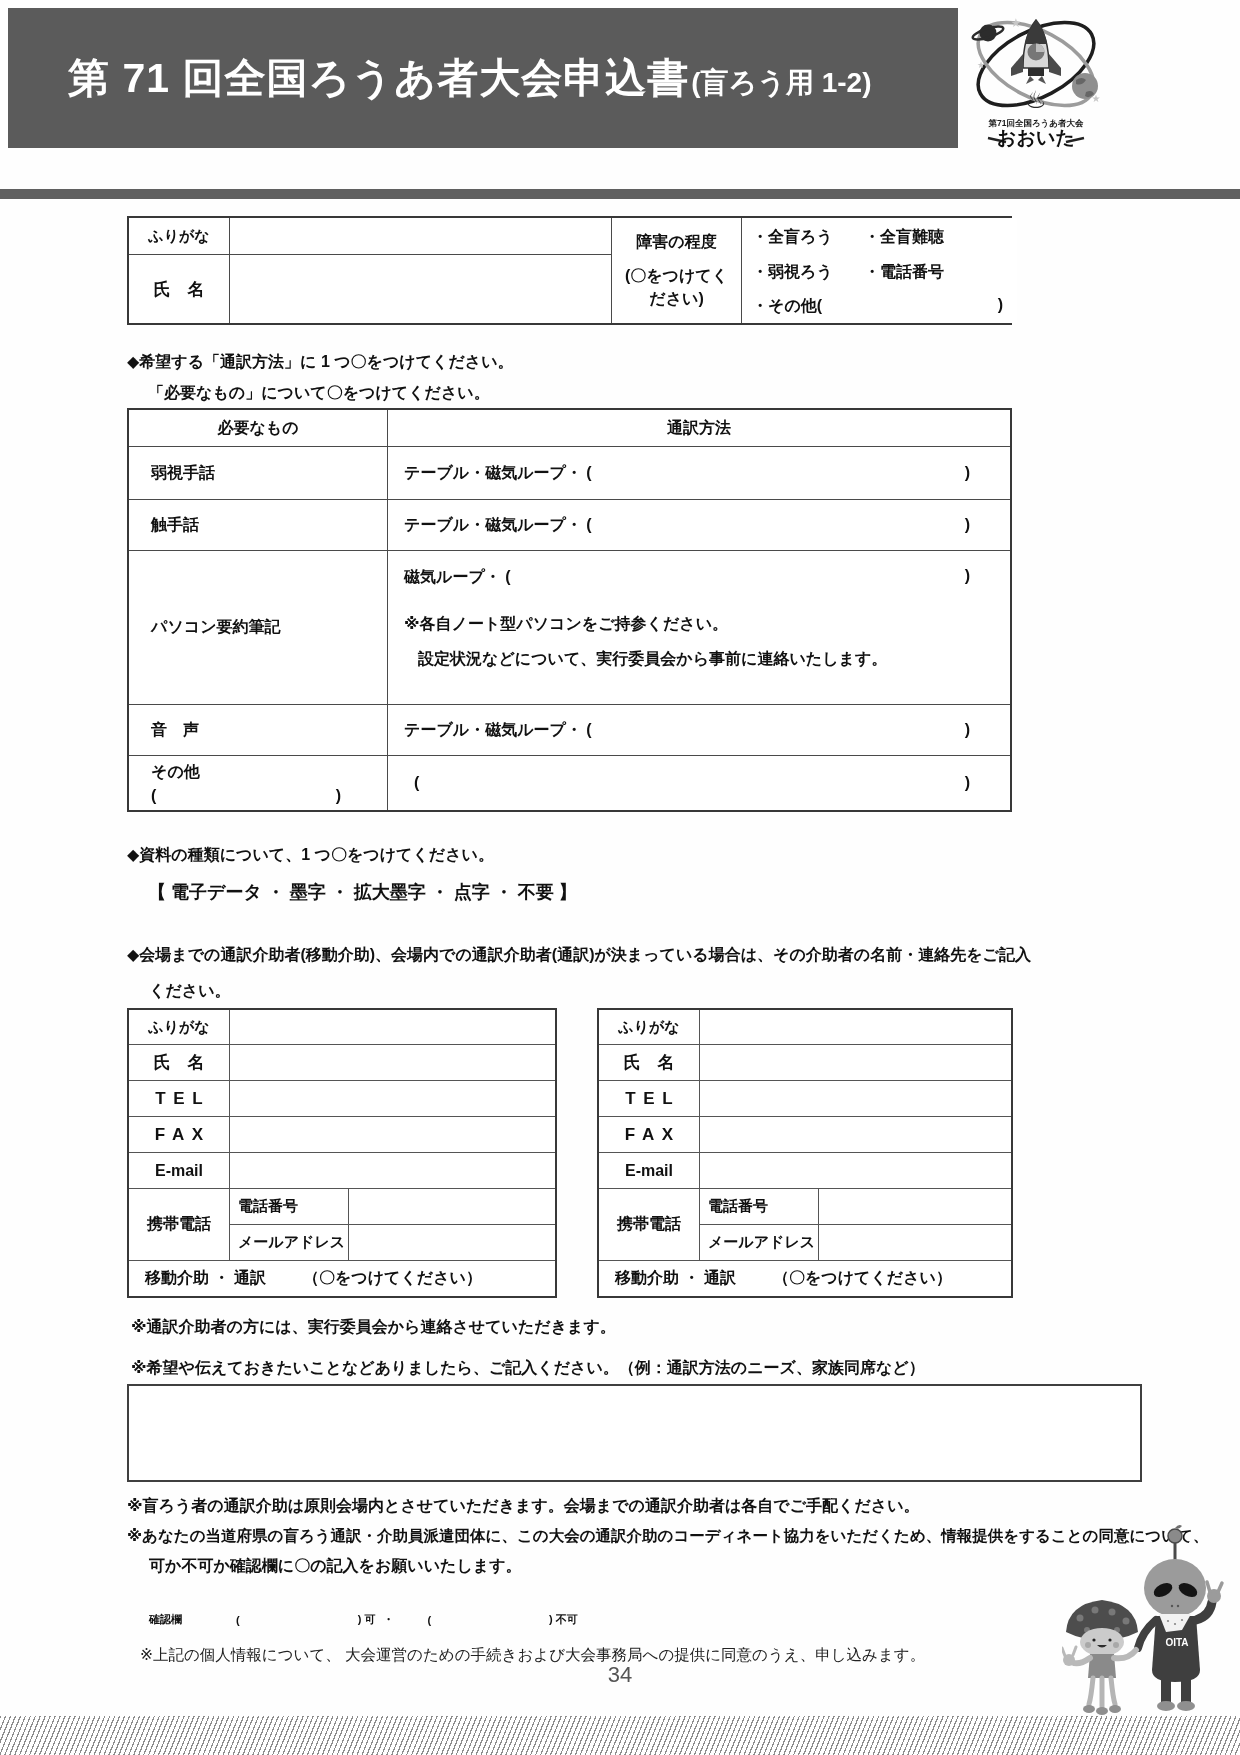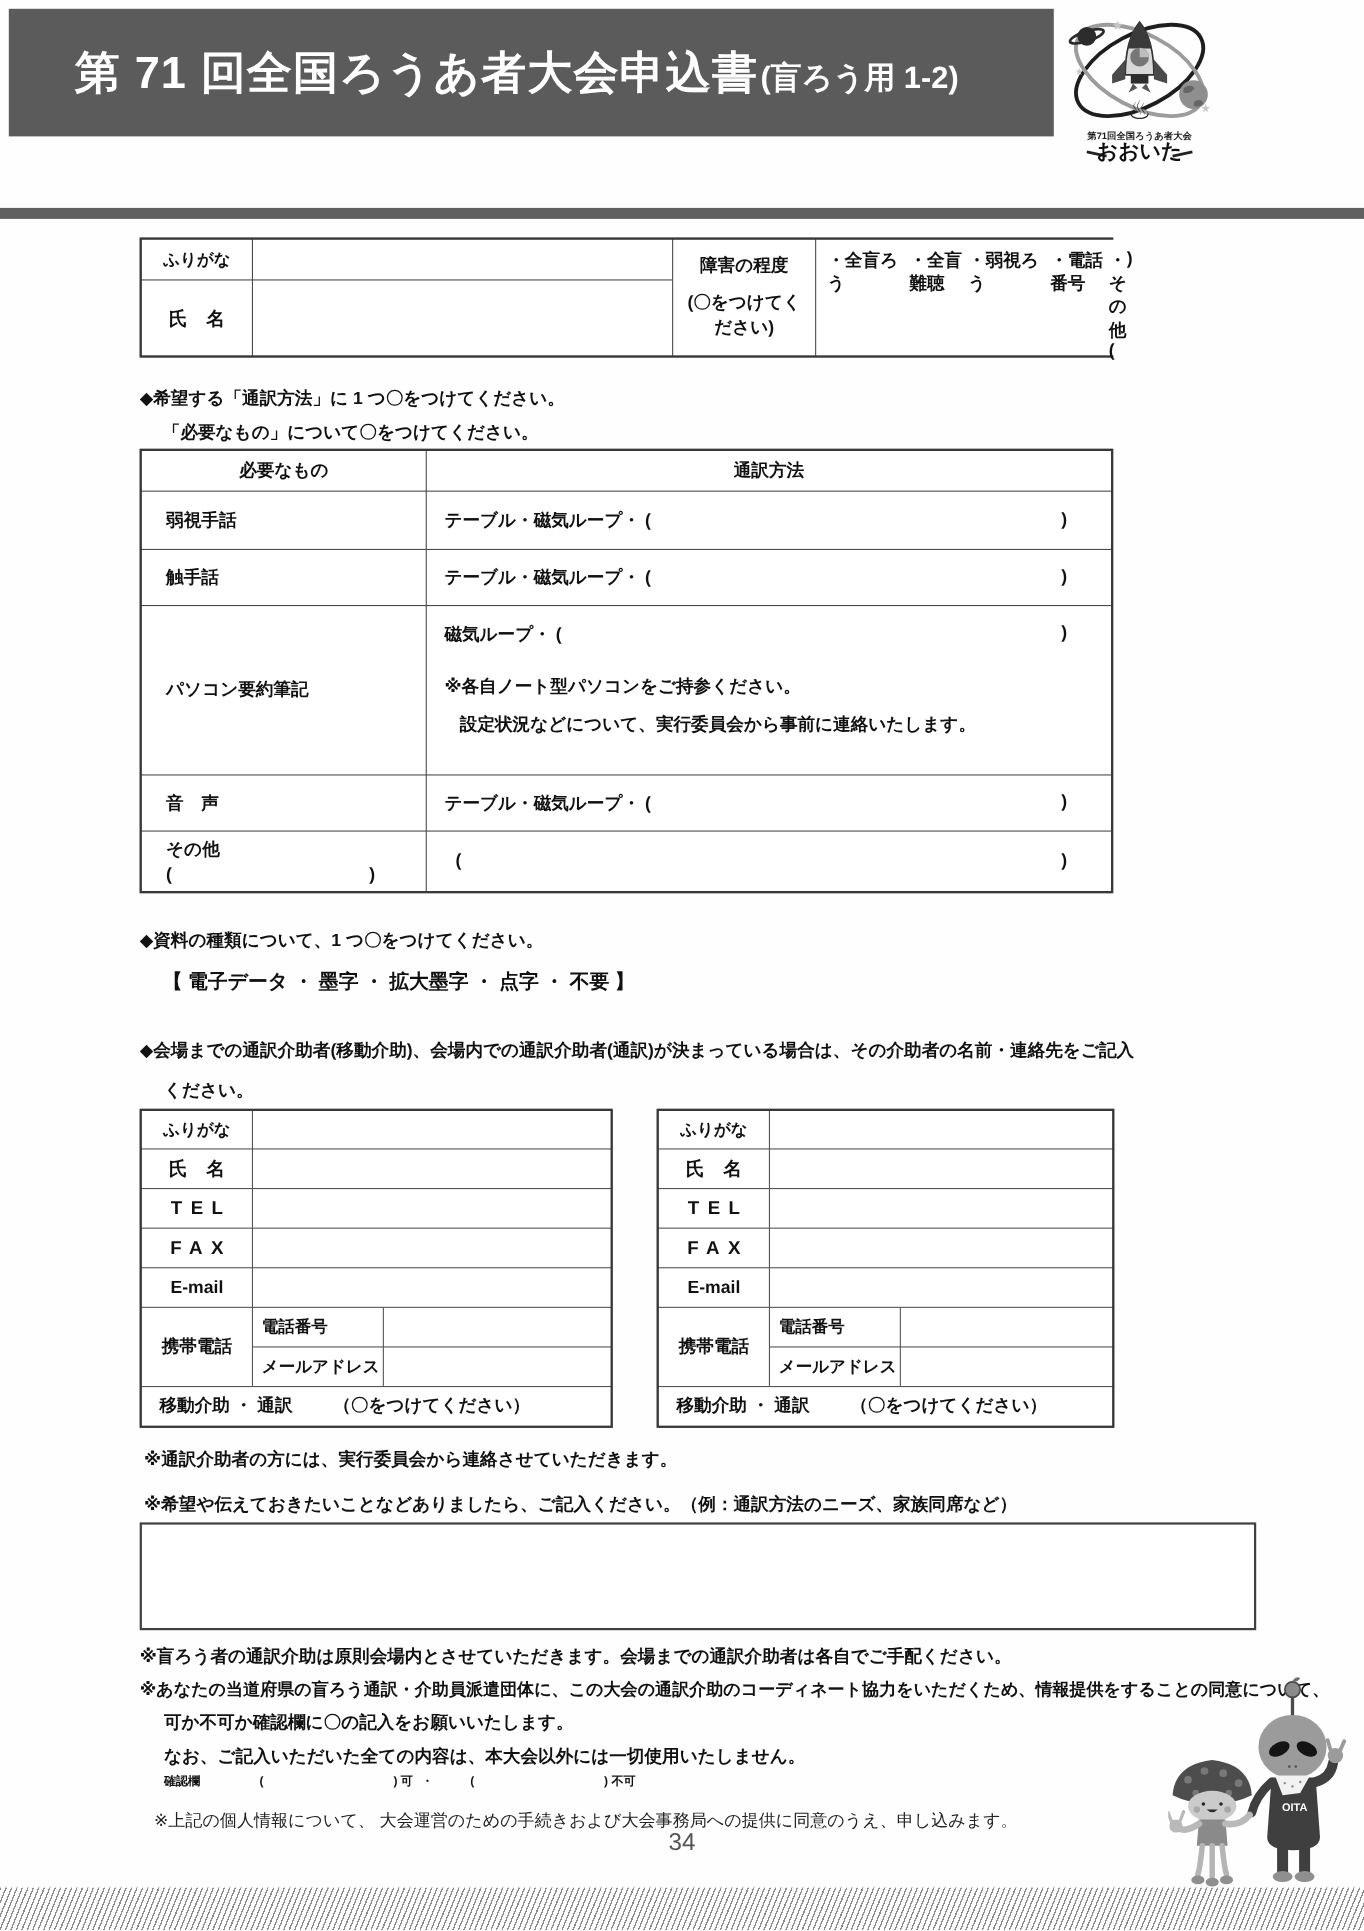--- a/index.html
+++ b/index.html
@@ -6,21 +6,21 @@
   html,body { background:#ffffff; }
   body {
     width:1240px; height:1755px; position:relative;
     font-family:"Liberation Sans","DejaVu Sans",sans-serif;
     color:#111;
   }
   .page { position:absolute; left:0; top:0; width:1240px; height:1755px; background:#fefefe; overflow:hidden; }
 
   
   .header-bar{
-    position:absolute; left:8px; top:8px; width:950px; height:116px;
+    position:absolute; left:8px; top:8px; width:950px; height:140px;
     background:#5b5b5b; display:flex; align-items:center; padding-left:60px;
   }
   .title-wrap{ display:flex; align-items:baseline; color:#fff; white-space:nowrap; }
   .title-main{ font-size:41px; font-weight:bold; letter-spacing:1px; }
   .title-sub{ font-size:28px; font-weight:bold; margin-left:2px; }
   .logo{ position:absolute; left:964px; top:2px; width:144px; height:152px; }
   .separator-bar{ position:absolute; left:0; top:189px; width:1240px; height:10px; background:#606060; }
 
   
   .b  { font-weight:bold; font-size:16px; color:#111; }
@@ -35,21 +35,21 @@
     position:absolute; left:127px; top:216px; width:885px; height:109px;
     grid-template-columns:100px 381px 129px 275px; grid-template-rows:36px 1fr;
   }
   .c-fl{ grid-area:1/1/2/2; } .c-fv{ grid-area:1/2/2/3; }
   .c-nl{ grid-area:2/1/3/2; } .c-nv{ grid-area:2/2/3/3; }
   .c-deg{ grid-area:1/3/3/4; } .c-opts{ grid-area:1/4/3/5; }
   .lblc{ display:flex; align-items:center; justify-content:center; font-weight:bold; }
   .fs15{ font-size:15px; } .fs16{ font-size:16px; } .fs17{ font-size:17px; }
   .c-deg{ display:flex; flex-direction:column; align-items:center; justify-content:center;
           text-align:center; font-weight:bold; font-size:16px; line-height:1.4; padding:0 6px;gap:12px; }
-  .c-opts{ padding:9px 14px 6px 10px; display:flex; flex-direction:row; justify-content:space-between; font-weight:bold; font-size:16px; }
+  .c-opts{ padding:9px 14px 6px 10px; display:flex; flex-direction:column; justify-content:space-between; font-weight:bold; font-size:16px; }
   .optrow{ display:flex; }
   .optrow .o1{ width:112px; }
   .optrow-last{ display:flex; }
   .optrow-last .spacer{ flex:1; }
 
   
   .method-table{
     position:absolute; left:127px; top:408px; width:885px;
     grid-template-columns:258px 1fr; grid-template-rows:36px 52px 50px 153px 50px 54px;
   }
@@ -284,21 +284,20 @@
   </div>
 
   <div class="abs b" style="left:131px; top:1317px;">※通訳介助者の方には、実行委員会から連絡させていただきます。</div>
 
   <div class="abs b" style="left:131px; top:1358px;">※希望や伝えておきたいことなどありましたら、ご記入ください。（例：通訳方法のニーズ、家族同席など）</div>
   <div class="remarks-box"></div>
 
   <div class="abs b" style="left:127px; top:1496px;">※盲ろう者の通訳介助は原則会場内とさせていただきます。会場までの通訳介助者は各自でご手配ください。</div>
   <div class="abs b" style="left:127px; top:1526px; font-size:15.5px;">※あなたの当道府県の盲ろう通訳・介助員派遣団体に、この大会の通訳介助のコーディネート協力をいただくため、情報提供をすることの同意について、</div>
   <div class="abs b" style="left:149px; top:1556px;">可か不可か確認欄に〇の記入をお願いいたします。</div>
-  <div class="abs b" style="left:149px; top:1587px;">なお、ご記入いただいた全ての内容は、本大会以外には一切使用いたしません。</div>
 
   <div class="confirm-line">
     <span>確認欄</span>
     <span class="g1"></span>
     <span>(</span>
     <span class="gap"></span>
     <span>) 可</span>
     <span class="g2">・</span>
     <span class="g3"></span>
     <span>(</span>

